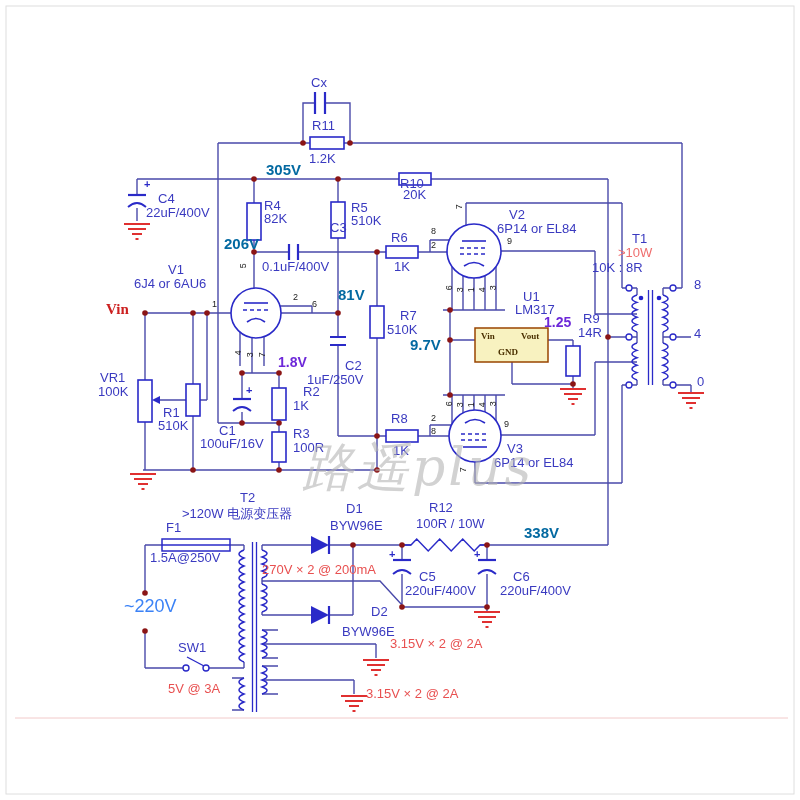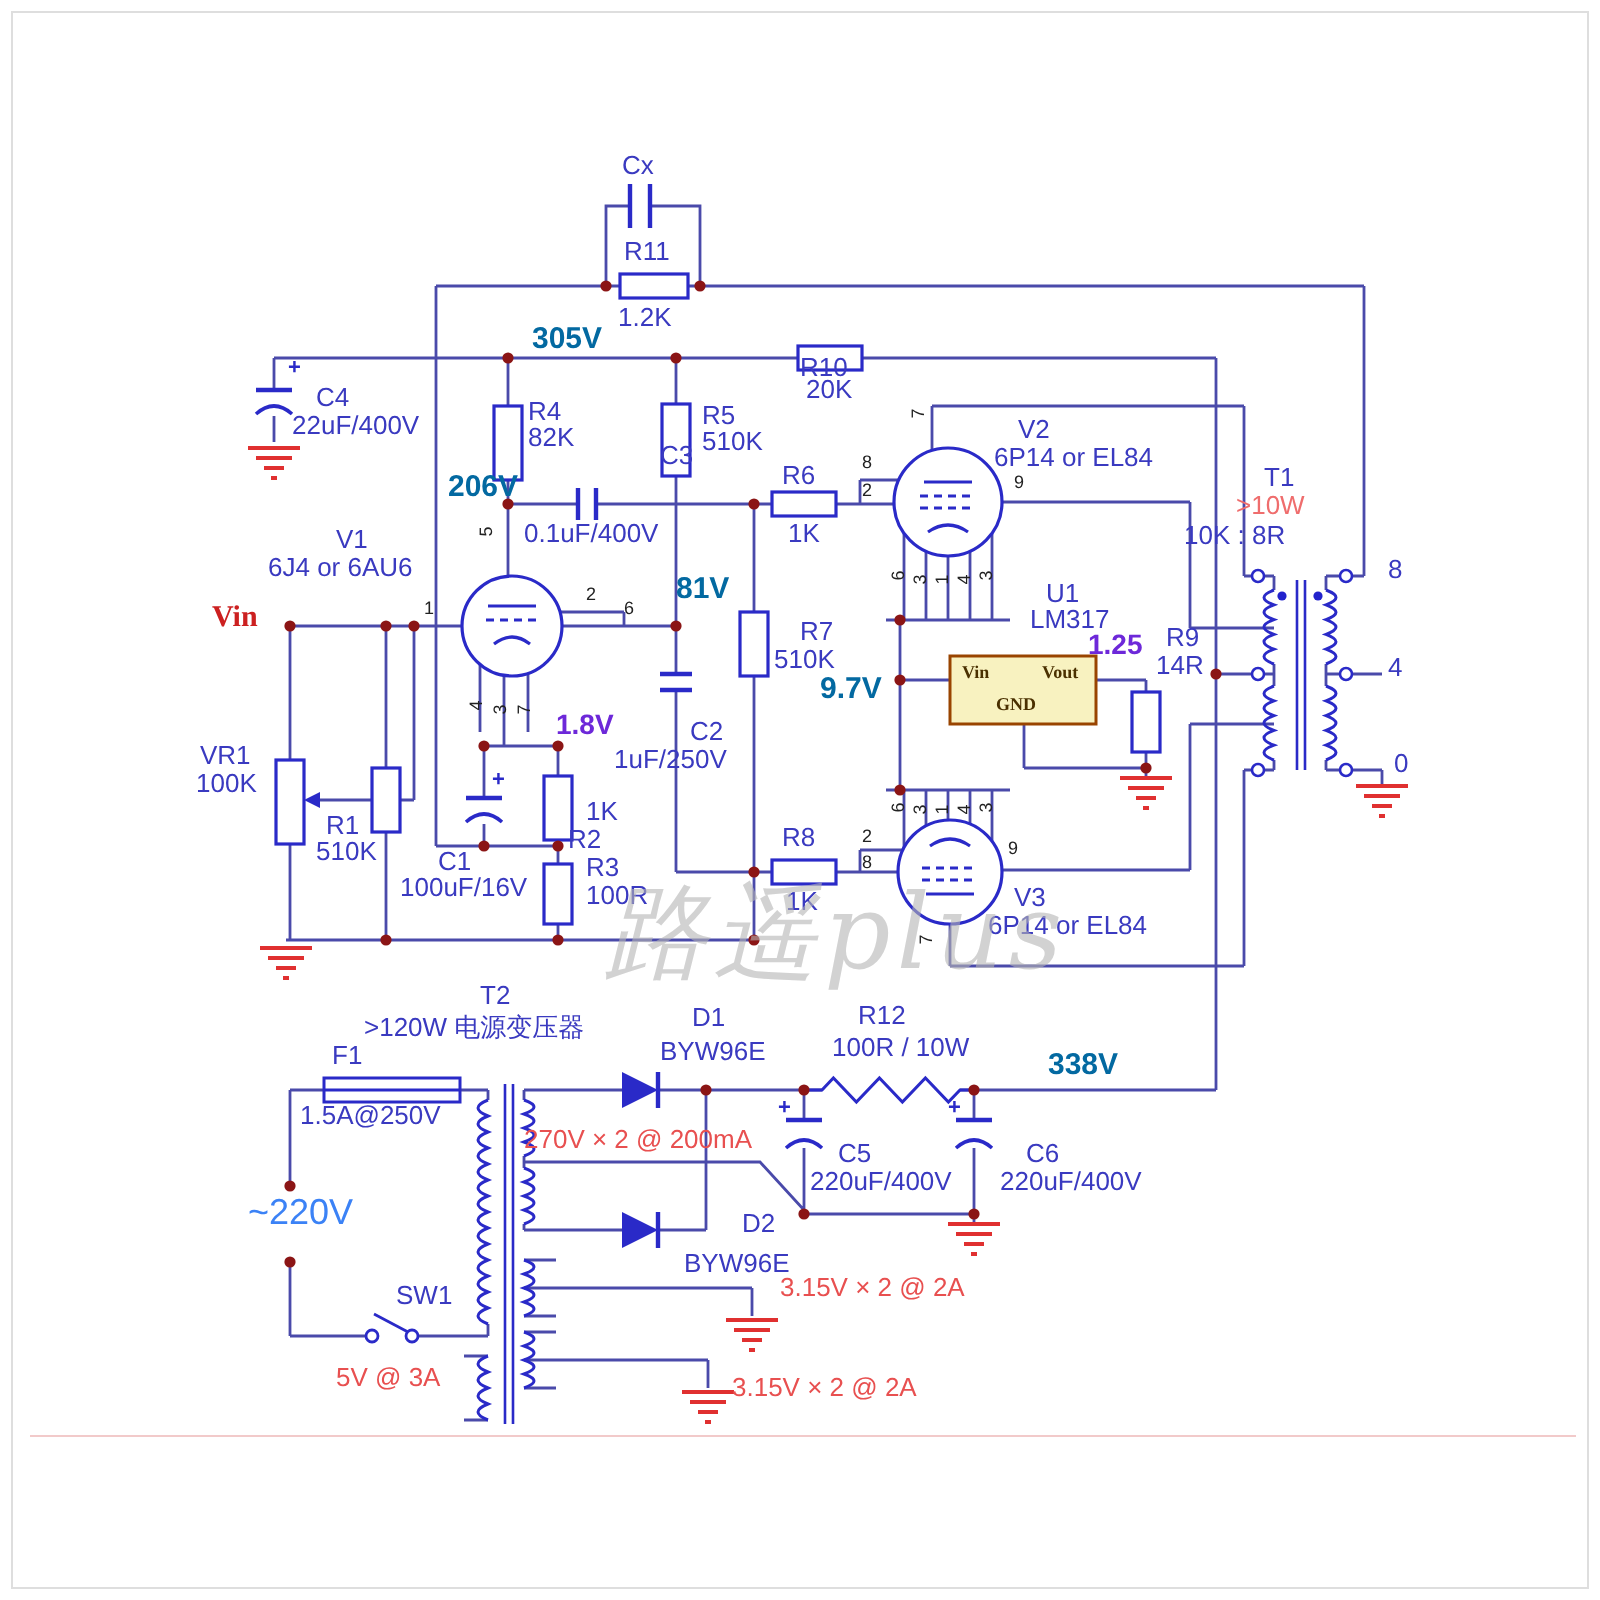--- a/index.html
+++ b/index.html
@@ -251,21 +251,21 @@
       <div class="lbl vin" style="left: 106px; top: 302px;">Vin</div>
       <div class="lbl m15" style="left: 338px; top: 287px;">81V</div>
       <div class="lbl b13" style="left: 391px; top: 231px;">R6</div>
       <div class="lbl b13" style="left: 394px; top: 260px;">1K</div>
       <div class="lbl b13" style="left: 400px; top: 309px;">R7</div>
       <div class="lbl b13" style="left: 387px; top: 323px;">510K</div>
       <div class="lbl m15" style="left: 410px; top: 337px;">9.7V</div>
       <div class="lbl m14" style="left: 278px; top: 355px;">1.8V</div>
       <div class="lbl b13" style="left: 345px; top: 359px;">C2</div>
       <div class="lbl b13" style="left: 307px; top: 373px;">1uF/250V</div>
-      <div class="lbl b13" style="left: 284px; top: 385px; margin-top: 28px;">R2</div>
+      <div class="lbl b13" style="left: 303px; top: 385px;">R2</div>
       <div class="lbl b13" style="left: 293px; top: 399px;">1K</div>
       <div class="lbl b13" style="left: 219px; top: 424px;">C1</div>
       <div class="lbl b13" style="left: 200px; top: 437px;">100uF/16V</div>
       <div class="lbl plus" style="left: 246px; top: 385px;">+</div>
       <div class="lbl b13" style="left: 293px; top: 427px;">R3</div>
       <div class="lbl b13" style="left: 293px; top: 441px;">100R</div>
       <div class="lbl b13" style="left: 100px; top: 371px;">VR1</div>
       <div class="lbl b13" style="left: 98px; top: 385px;">100K</div>
       <div class="lbl b13" style="left: 163px; top: 406px;">R1</div>
       <div class="lbl b13" style="left: 158px; top: 419px;">510K</div>
@@ -288,21 +288,21 @@
       <div class="lbl b13" style="left: 694px; top: 327px;">4</div>
       <div class="lbl b13" style="left: 697px; top: 375px;">0</div>
       <div class="lbl b13" style="left: 507px; top: 442px; text-align: right;">V3</div>
       <div class="lbl b13" style="left: 494px; top: 456px;">6P14 or EL84</div>
       <div class="lbl wm" style="left: 302px; top: 440px;">路遥plus</div>
       <div class="lbl b13" style="left: 240px; top: 491px;">T2</div>
       <div class="lbl b13" style="left: 182px; top: 507px;">&gt;120W 电源变压器</div>
       <div class="lbl b13" style="left: 166px; top: 521px;">F1</div>
       <div class="lbl b13" style="left: 150px; top: 551px;">1.5A@250V</div>
       <div class="lbl red14" style="left: 124px; top: 597px;">~220V</div>
-      <div class="lbl b13" style="left: 178px; top: 641px; margin-left: 20px;">SW1</div>
+      <div class="lbl b13" style="left: 178px; top: 641px;">SW1</div>
       <div class="lbl red13" style="left: 168px; top: 682px;">5V @ 3A</div>
       <div class="lbl b13" style="left: 346px; top: 502px;">D1</div>
       <div class="lbl b13" style="left: 330px; top: 519px;">BYW96E</div>
       <div class="lbl b13" style="left: 371px; top: 605px;">D2</div>
       <div class="lbl b13" style="left: 342px; top: 625px;">BYW96E</div>
       <div class="lbl b13" style="left: 429px; top: 501px;">R12</div>
       <div class="lbl b13" style="left: 416px; top: 517px;">100R / 10W</div>
       <div class="lbl m15" style="left: 524px; top: 525px; text-align: right;">338V</div>
       <div class="lbl red13" style="left: 262px; top: 563px;">270V × 2 @ 200mA</div>
       <div class="lbl b13" style="left: 419px; top: 570px;">C5</div>

